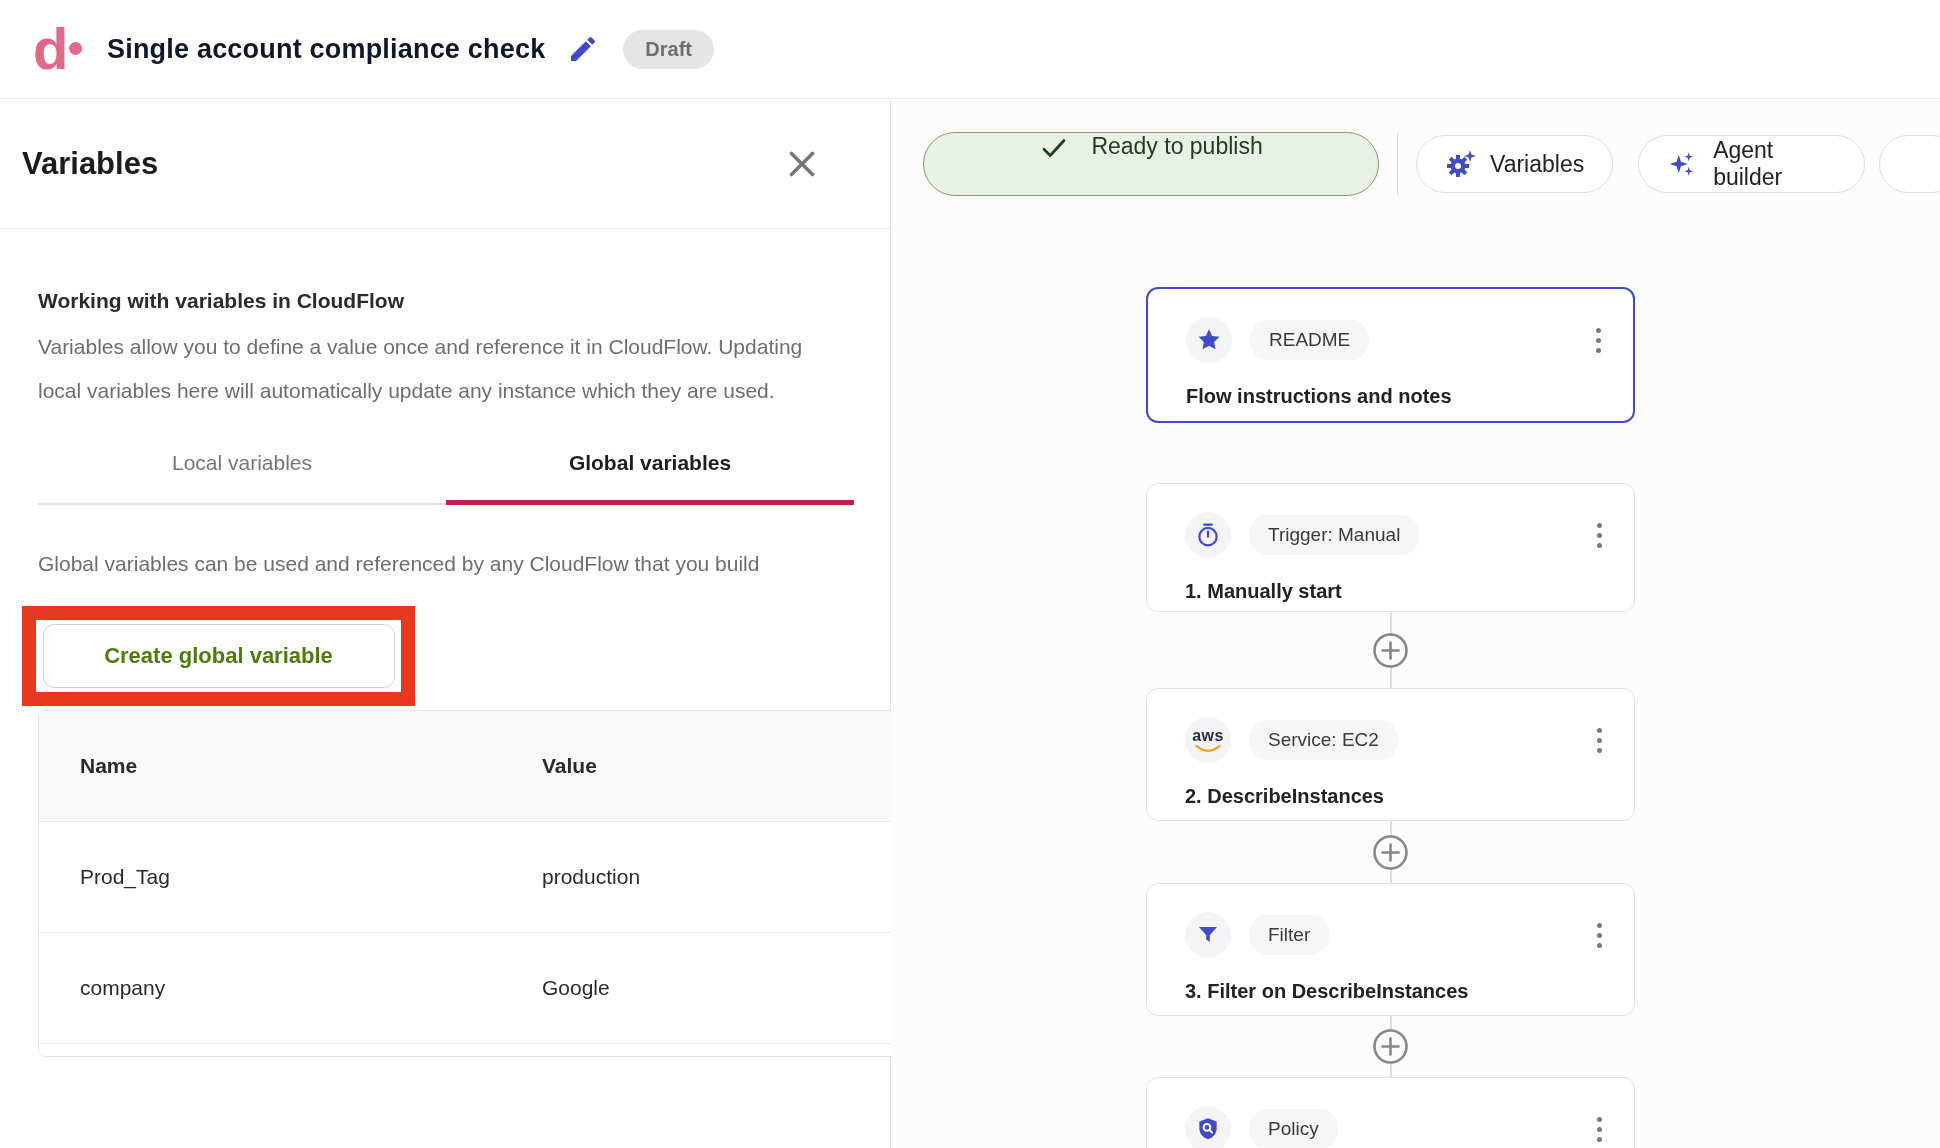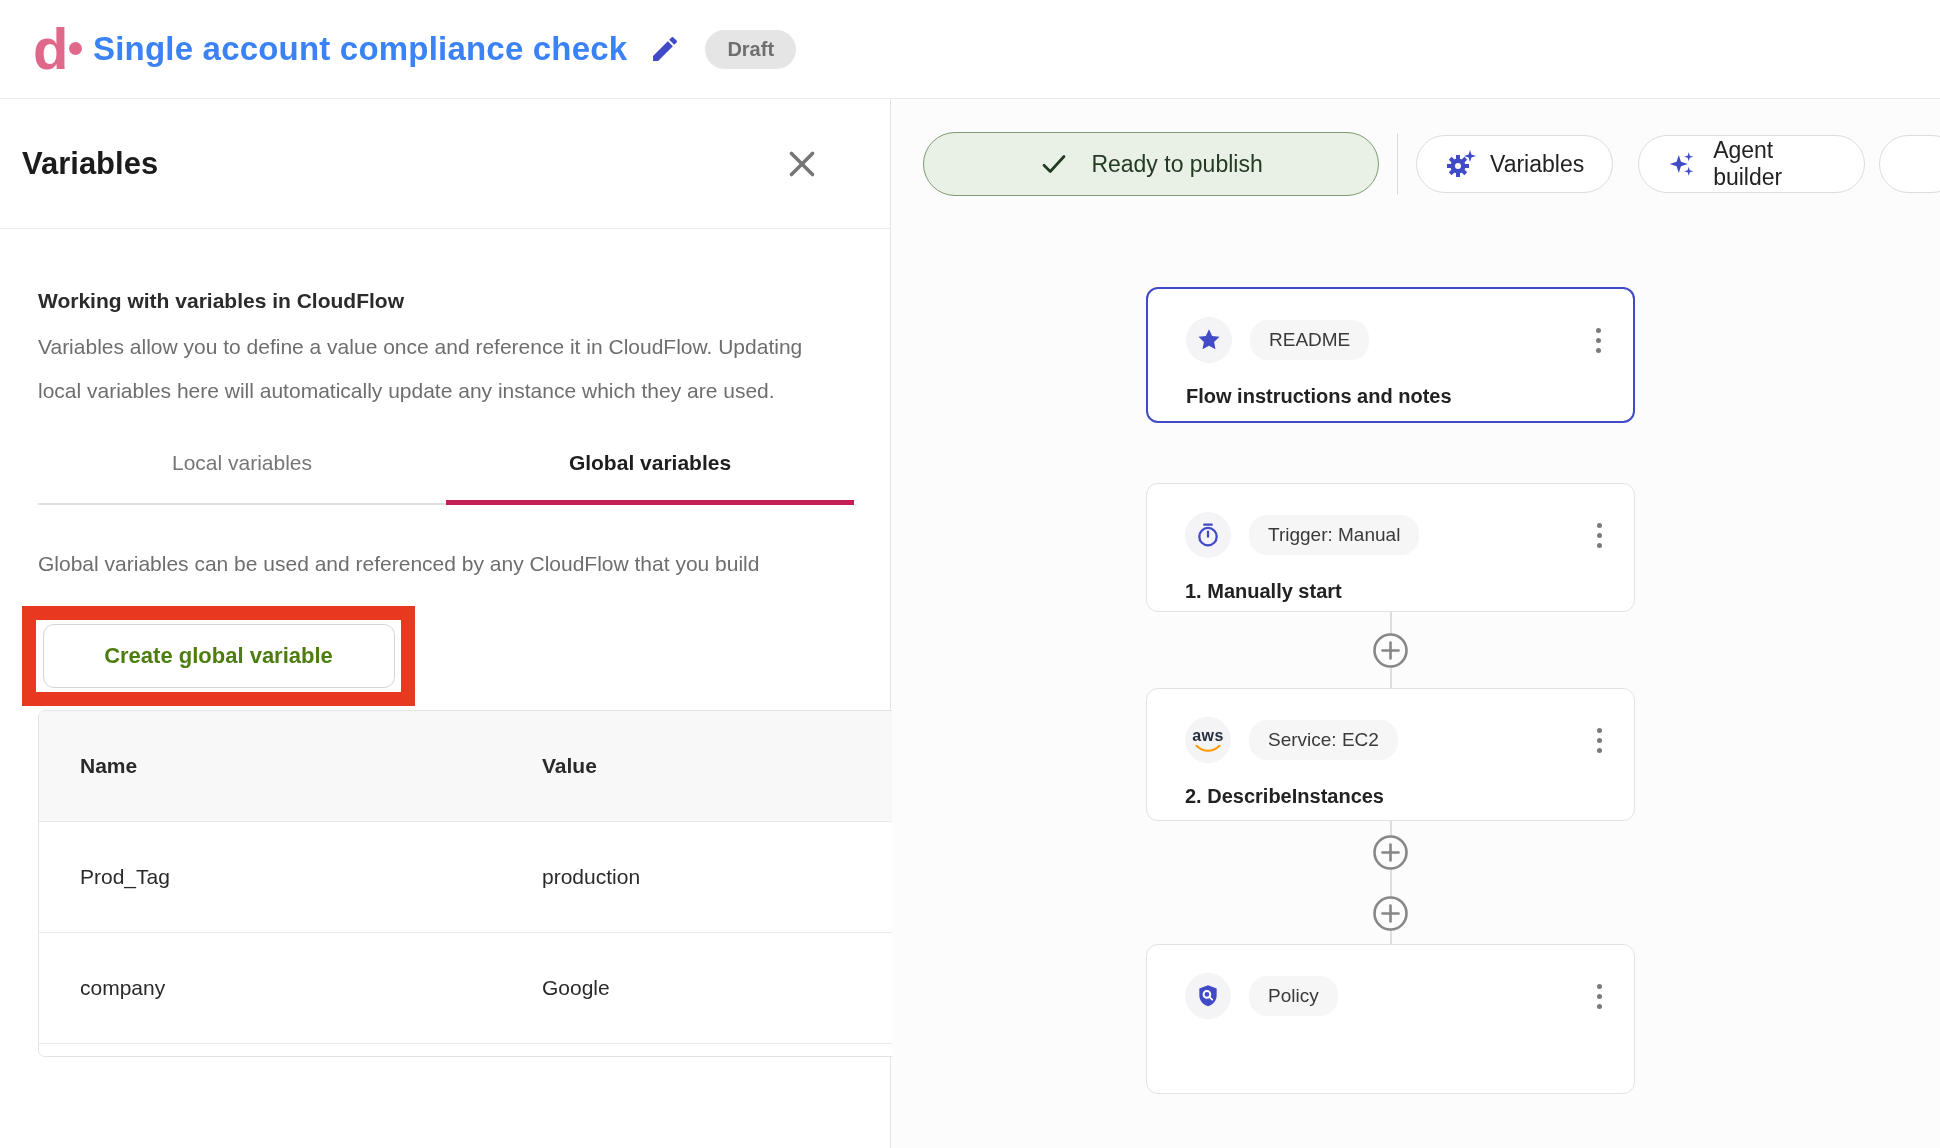--- a/index.html
+++ b/index.html
@@ -13,21 +13,21 @@
     --card-border:#E2E2E2; --gray-text:#757575;
   }
 
   
   .app-header { position:absolute; top:0; left:0; width:1940px; height:99px;
     background:#fff; border-bottom:1px solid #ECECEC; display:flex; align-items:center; }
   .logo { position:relative; width:52px; height:60px; margin-left:33px; }
   .logo .d { font-size:58px; font-weight:700; color:var(--logo-pink); line-height:60px; }
   .logo .dot { position:absolute; left:36px; top:23px; width:13px; height:13px;
     border-radius:50%; background:var(--logo-pink); }
-  .flow-title { font-size:33px; font-weight:700; color:#3b82f6; margin-left:8px; letter-spacing:.2px; }
+  .flow-title { font-size:27px; font-weight:700; color:#0f172a; margin-left:22px; letter-spacing:.2px; }
   .edit-pencil { width:32px; height:32px; margin-left:22px; cursor:pointer; }
   .draft-badge { margin-left:24px; background:#E5E5E5; color:#6F6F6F; font-size:20px;
     font-weight:600; padding:8px 22px; border-radius:22px; }
 
   
   .panel { position:absolute; top:99px; left:0; width:891px; bottom:0; background:#fff;
     border-right:1px solid #E3E3E3; }
   .panel-header { height:130px; display:flex; align-items:center; justify-content:space-between;
     padding:0 70px 0 22px; border-bottom:1px solid #ECECEC; }
   .panel-title { font-size:31px; font-weight:700; color:#1C1C1C; }
@@ -57,21 +57,21 @@
   .vt-row:last-child { border-bottom:none; }
   .vt-cell { font-size:21px; color:#2A2A2A; padding-left:41px; }
 
   
   .canvas { position:absolute; top:99px; left:892px; right:0; bottom:0;
     background:var(--canvas-bg); overflow:hidden; }
 
   .toolbar { position:absolute; top:33px; left:31px; display:flex; align-items:center; }
   .publish-btn { width:499px; height:64px; background:var(--publish-bg);
     border:1.5px solid var(--publish-border); border-radius:32px; display:flex;
-    align-items:center; justify-content:center; gap:22px; cursor:pointer; }
+    align-items:flex-start; justify-content:center; gap:22px; cursor:pointer; }
   .publish-btn span { font-size:23px; color:var(--publish-text); font-weight:500; }
   .tb-divider { width:1px; height:62px; background:#DCDCDC; margin:0 18px; }
   .pill-btn { height:58px; background:#fff; border:1.5px solid #DDDDDD; border-radius:29px;
     display:flex; align-items:center; justify-content:center; gap:13px; cursor:pointer;
     font-size:23px; color:#222; padding:0 28px; }
   .pill-btn + .pill-btn { margin-left:25px;gap:17px; }
   .pill-cut { margin-left:14px; width:90px; height:58px; background:#fff;
     border:1.5px solid #DDDDDD; border-radius:29px; }
 
   .node-stack { position:absolute; left:254px; top:188px; width:489px; }
@@ -263,20 +263,36 @@
     </div>
 
     <div class="connector conn-2">
       <svg width="37" height="37" viewBox="0 0 37 37">
         <circle cx="18.5" cy="18.5" r="16" fill="#FCFCFC" stroke="#878787" stroke-width="2.6"></circle>
         <line x1="18.5" y1="10.5" x2="18.5" y2="26.5" stroke="#878787" stroke-width="2.6" stroke-linecap="round"></line>
         <line x1="10.5" y1="18.5" x2="26.5" y2="18.5" stroke="#878787" stroke-width="2.6" stroke-linecap="round"></line>
       </svg>
     </div>
 
+    <div class="node-card filter-card">
+      <div class="pill-row">
+        <div class="icon-circle">
+          <svg width="24" height="24" viewBox="0 0 24 24">
+              <path d="M3 4h18l-7.2 8.2V19l-3.6-2.4v-4.4z" fill="#414BC7"></path>
+            </svg>
+        </div>
+        <div class="node-pill">Filter</div>
+        <div class="kebab">
+            <i></i>
+            <i></i>
+            <i></i>
+          </div>
+      </div>
+      <div class="node-title">3. Filter on DescribeInstances</div>
+    </div>
 
     <div class="connector conn-3">
       <svg width="37" height="37" viewBox="0 0 37 37">
         <circle cx="18.5" cy="18.5" r="16" fill="#FCFCFC" stroke="#878787" stroke-width="2.6"></circle>
         <line x1="18.5" y1="10.5" x2="18.5" y2="26.5" stroke="#878787" stroke-width="2.6" stroke-linecap="round"></line>
         <line x1="10.5" y1="18.5" x2="26.5" y2="18.5" stroke="#878787" stroke-width="2.6" stroke-linecap="round"></line>
       </svg>
     </div>
 
     <div class="node-card policy-card">

